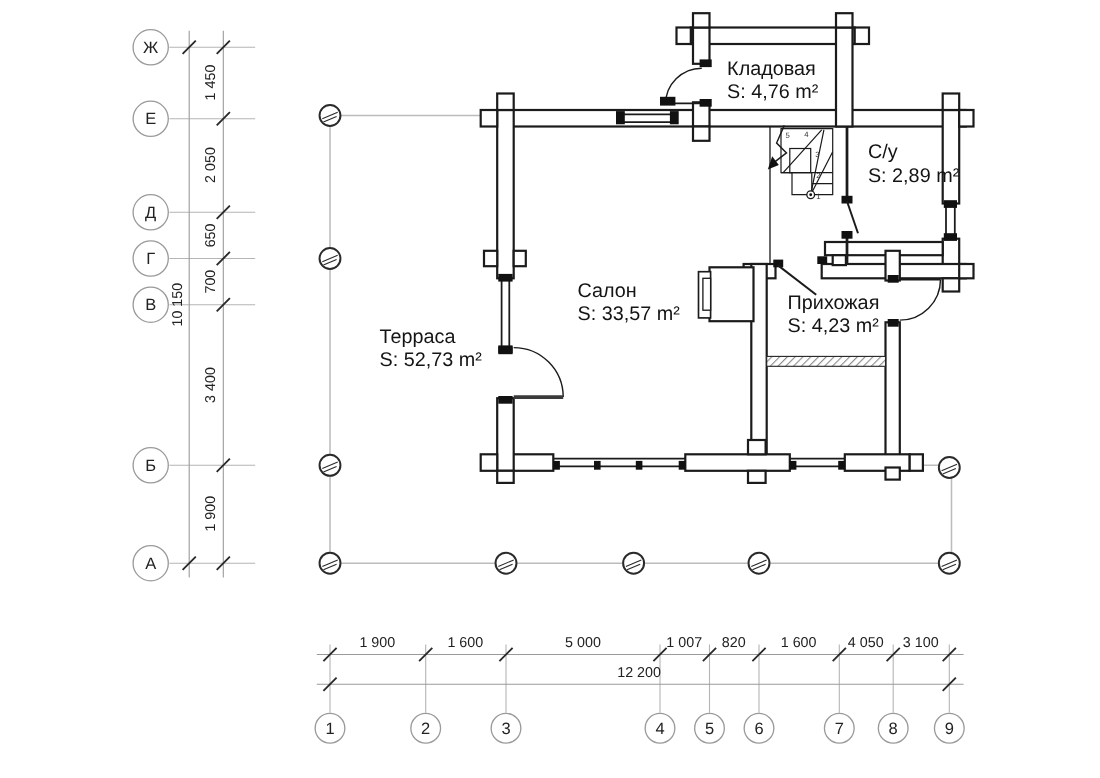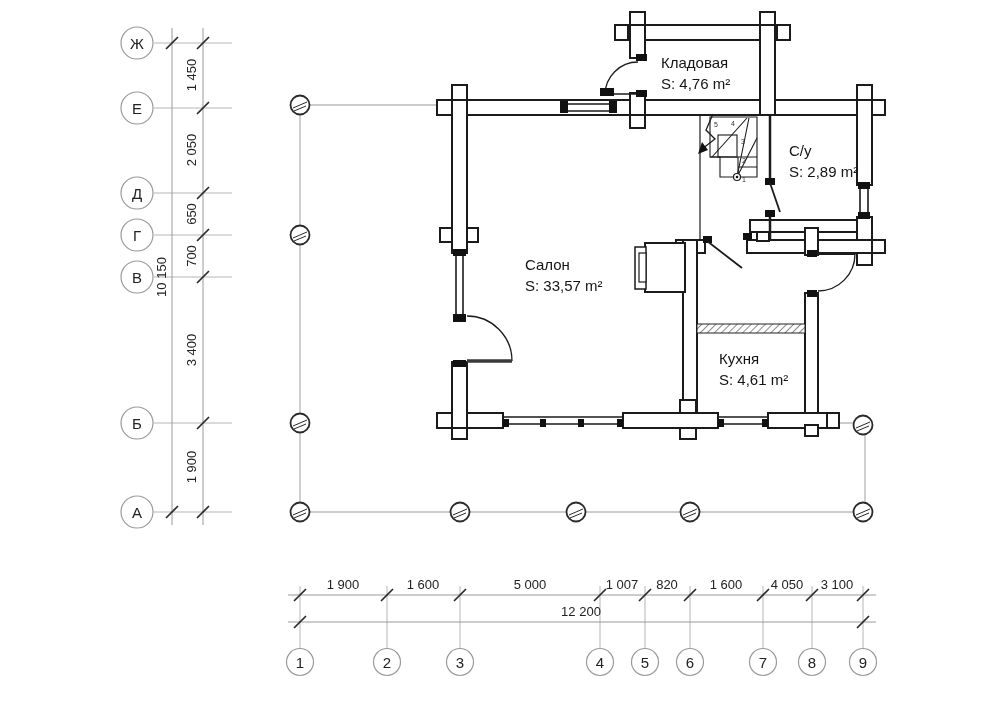--- a/index.html
+++ b/index.html
@@ -8,21 +8,21 @@
     font-family:"Liberation Sans", sans-serif;color:#1b1b1b;
   }
   #plan-svg{position:absolute;left:0;top:0;}
   .txt{position:absolute;white-space:nowrap;}
   .axis-label{
     width:34px;height:34px;display:flex;align-items:center;justify-content:center;
     font-size:15px;color:#222;transform:translate(-50%,-50%);
   }
   .dim-h{font-size:13px;color:#222;transform:translate(-50%,-50%);}
   .dim-v{font-size:13px;color:#222;transform:translate(-50%,-50%) rotate(-90deg);}
-  .room{position:absolute;font-size:15px;line-height:21px;color:#141414;}
+  .room{position:absolute;font-size:18px;line-height:21px;color:#141414;}
   .room span{display:block;}
   .stair-num{font-size:7px;color:#333;transform:translate(-50%,-50%);}
 </style>
 </head>
 <body>
 
 <div id="canvas">
 
   <svg id="plan-svg" width="1000" height="707" viewBox="0 0 1000 707">
     <defs>
@@ -252,35 +252,39 @@
   <span class="txt dim-h" style="left:343px;top:584px">1 900</span>
   <span class="txt dim-h" style="left:423px;top:584px">1 600</span>
   <span class="txt dim-h" style="left:530px;top:584px">5 000</span>
   <span class="txt dim-h" style="left:622px;top:584px">1 007</span>
   <span class="txt dim-h" style="left:667px;top:584px">820</span>
   <span class="txt dim-h" style="left:726px;top:584px">1 600</span>
   <span class="txt dim-h" style="left:787px;top:584px">4 050</span>
   <span class="txt dim-h" style="left:837px;top:584px">3 100</span>
   <span class="txt dim-h" style="left:581px;top:611px">12 200</span>
 
+  <div class="room" style="left:345px;top:296px">
+    <span>Терраса</span>
+    <span>S: 52,73 m²</span>
+  </div>
   <div class="room" style="left:525px;top:254px">
     <span>Салон</span>
     <span>S: 33,57 m²</span>
   </div>
   <div class="room" style="left:661px;top:52px">
     <span>Кладовая</span>
     <span>S: 4,76 m²</span>
   </div>
-  <div class="room" style="left:789px;top:140px">
+  <div class="room" style="left:789px;top:128px">
     <span>С/у</span>
     <span>S: 2,89 m²</span>
   </div>
-  <div class="room" style="left:719px;top:348px">
-    <span>Кухня</span>
-    <span>S: 4,61 m²</span>
+  <div class="room" style="left:716px;top:265px">
+    <span>Прихожая</span>
+    <span>S: 4,23 m²</span>
   </div>
 
   <span class="txt stair-num" style="left:744px;top:179px">1</span>
   <span class="txt stair-num" style="left:744px;top:160px">2</span>
   <span class="txt stair-num" style="left:743px;top:141px">3</span>
   <span class="txt stair-num" style="left:733px;top:123px">4</span>
   <span class="txt stair-num" style="left:716px;top:124px">5</span>
 
 </div>
 

